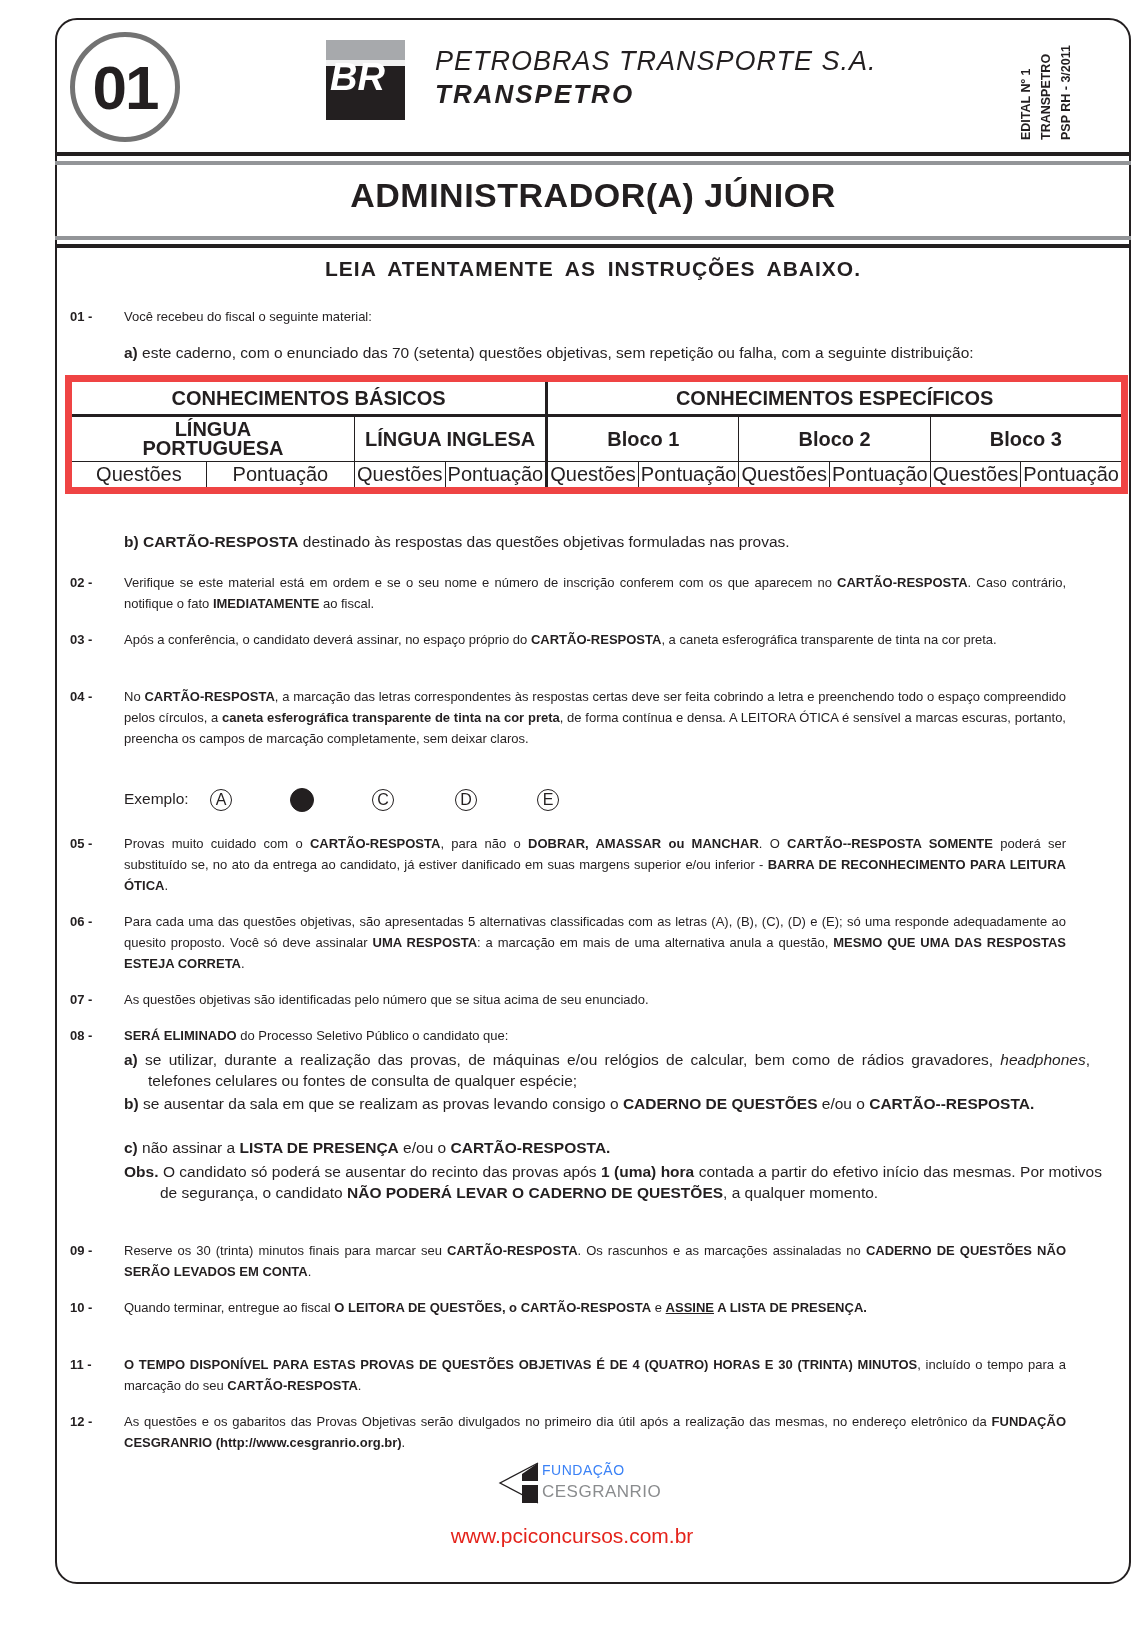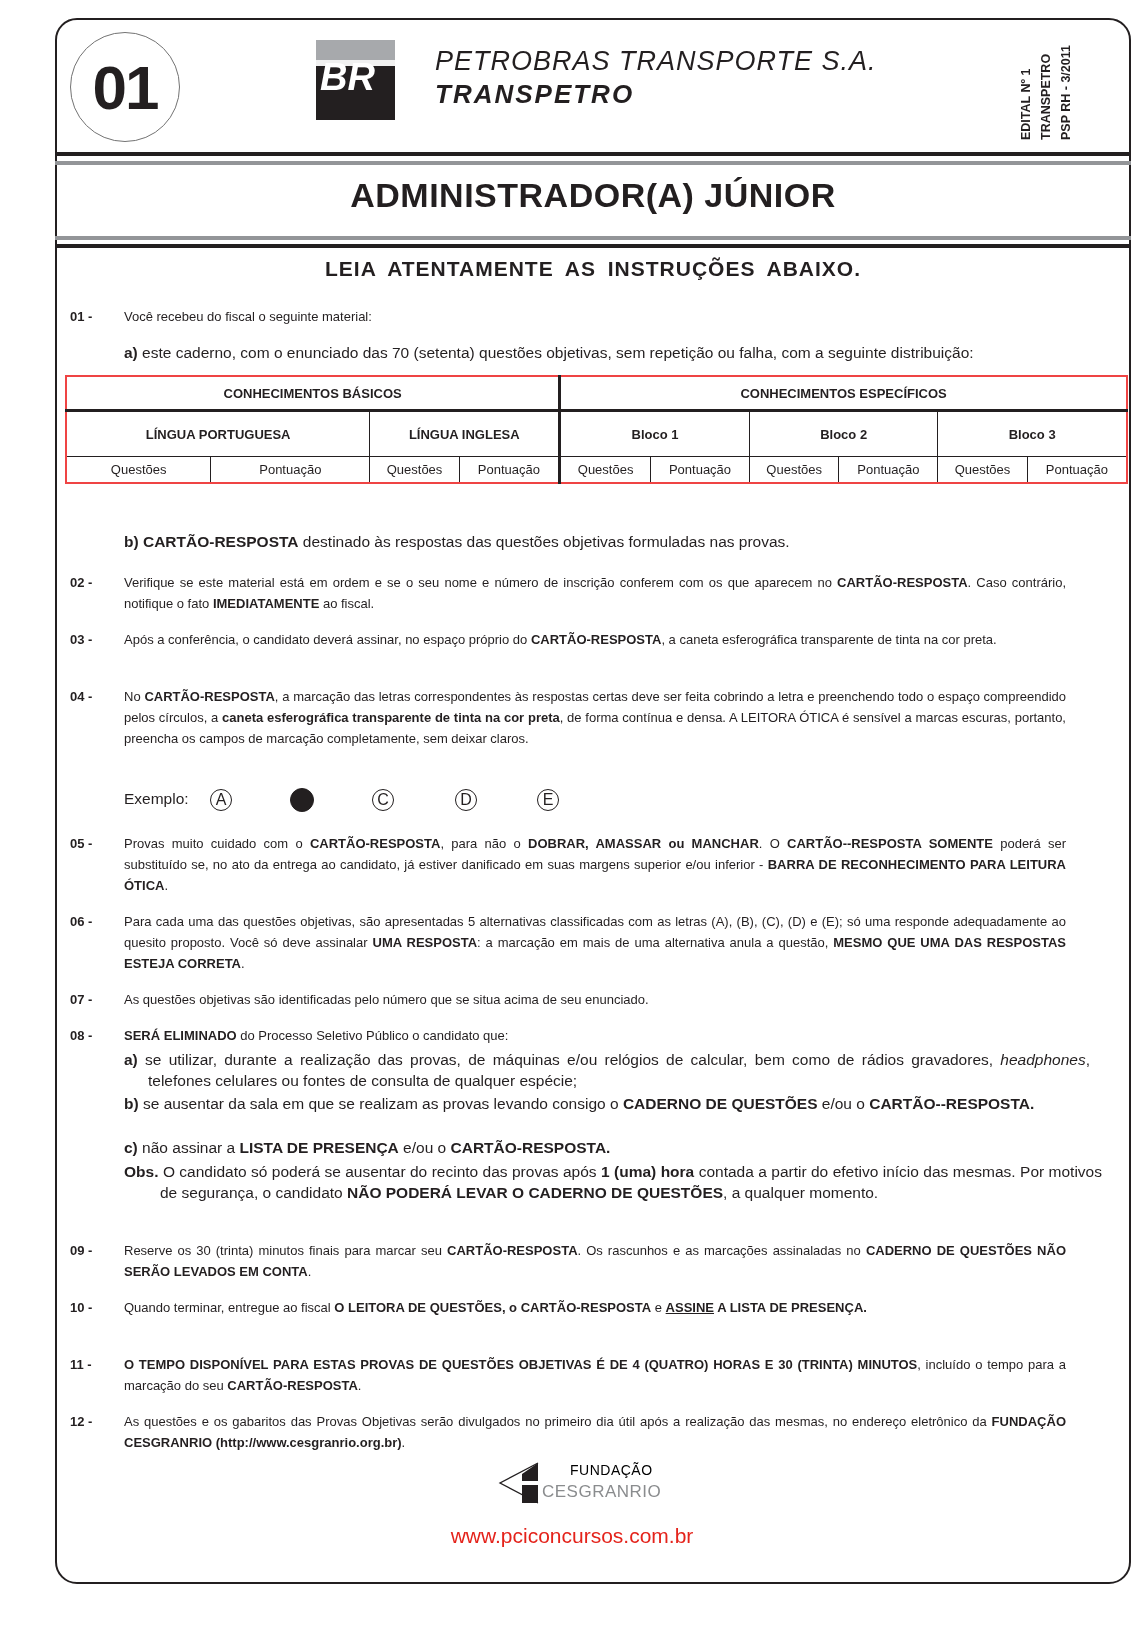--- a/index.html
+++ b/index.html
@@ -1,24 +1,24 @@
 <!DOCTYPE html>
 <html><head>
 <meta charset="utf-8">
 <style>
   html, body { margin:0; padding:0; background:#ffffff; }
   body { width:1144px; height:1644px; position:relative; overflow:hidden;
          font-family:"Liberation Sans", sans-serif; color:#231f20; }
   .frame { position:absolute; left:55px; top:18px; width:1076px; height:1566px;
            border:2px solid #231f20; border-radius:22px; box-sizing:border-box; }
   .exam-number { position:absolute; left:70px; top:32px; width:110px; height:110px;
-                 border:1px solid #737373; border-radius:50%; box-sizing:border-box;
+                 border:5px solid #737373; border-radius:50%; box-sizing:border-box;
                  display:flex; align-items:center; justify-content:center;
                  font-weight:bold; font-size:62px; letter-spacing:-2px; }
-  .br-logo { position:absolute; left:316px; top:40px; width:79px; height:80px; }
+  .br-logo { position:absolute; left:326px; top:40px; width:79px; height:80px; }
   .br-logo .top { height:20px; background:#a7a9ac; }
   .br-logo .mid { height:6px; background:#f1f1f1; }
   .br-logo .bot { height:54px; background:#231f20; color:#fff; font-weight:bold; font-style:italic;
                   font-size:38px; line-height:38px; padding-left:4px; box-sizing:border-box; position:relative; }
   .br-logo .bot span { position:absolute; top:-8px; left:4px; }
   .company { position:absolute; left:435px; top:45px; font-style:italic; }
   .company .l1 { font-size:27px; letter-spacing:1px; line-height:32px; }
   .company .l2 { font-size:26px; font-weight:bold; letter-spacing:2px; line-height:34px; }
   .side-code { position:absolute; left:1016px; top:28px; width:66px; height:112px; }
   .side-code .inner { position:absolute; left:0; top:112px; transform-origin:0 0; transform:rotate(-90deg);
@@ -31,34 +31,34 @@
   .instr-title { position:absolute; left:55px; width:1076px; top:257px; text-align:center;
                  font-weight:bold; font-size:21px; letter-spacing:1px; word-spacing:5px; }
   .para { position:absolute; left:70px; width:996px; font-size:13px; line-height:21px; text-align:justify; }
   .para .num { position:absolute; left:0; top:0; font-weight:bold; width:54px; }
   .para .body { margin-left:54px; }
   .sub { position:absolute; left:124px; width:942px; font-size:15.5px; line-height:21px; text-align:justify; }
   .sub .lbl { font-weight:bold; }
   .hang { padding-left:24px; text-indent:-24px; }
   b { font-weight:bold; }
   table.dist { position:absolute; left:65px; top:375px; width:1063px; border-collapse:collapse;
-               border:2px solid #ef4444; font-size:13px; }
+               border:7px solid #ef4444; font-size:20px; }
   table.dist td { border:1.5px solid #231f20; text-align:center; padding:0 2px; }
   table.dist .sec { font-weight:bold; height:32px; }
   table.dist .subj { font-weight:bold; height:44px; line-height:19px; }
   table.dist .colh { font-weight:normal; height:25px;margin-left:25px; }
   table.dist .val { height:25px; }
   table.dist .thick-l { border-left:3px solid #231f20; }
   table.dist tr.sep td { border-bottom:3px solid #231f20; }
   .example { position:absolute; left:124px; top:790px; font-size:15.5px; height:24px; }
   .bubble { position:absolute; top:-1px; width:22px; height:22px; border:1.3px solid #231f20; border-radius:50%;
             box-sizing:border-box; font-size:16px; line-height:20px; text-align:center; }
   .bubble.filled { background:#231f20; width:24px; height:24px; top:-2px; }
   .cesgranrio { position:absolute; left:498px; top:1532px; width:160px; height:44px; }
-  .cesgranrio .fund { position:absolute; left:44px; top:0; font-size:14px; letter-spacing:0.5px; color:#000000;margin-left:28px; }
+  .cesgranrio .fund { position:absolute; left:44px; top:0; font-size:14px; letter-spacing:0.5px; color:#3b82f6; }
   .cesgranrio .ces { position:absolute; left:44px; top:20px; font-size:17px; letter-spacing:0.5px; color:#8a8c8e; }
   .footer-url { position:absolute; left:0; width:1144px; top:1524px; text-align:center; color:#e4231b; font-size:21px; }
   u { text-decoration:underline; }
 </style>
 </head>
 <body>
 
 <div class="frame"></div>
 
 <div class="exam-number">

